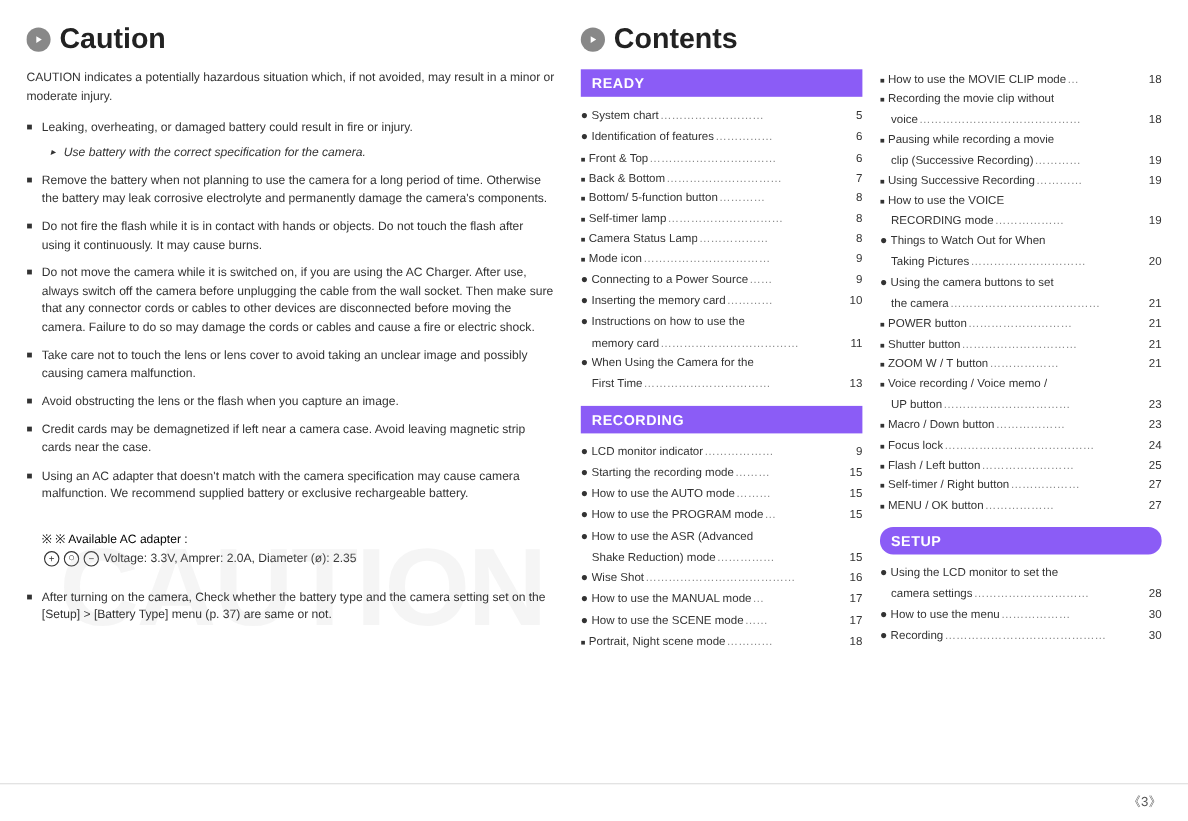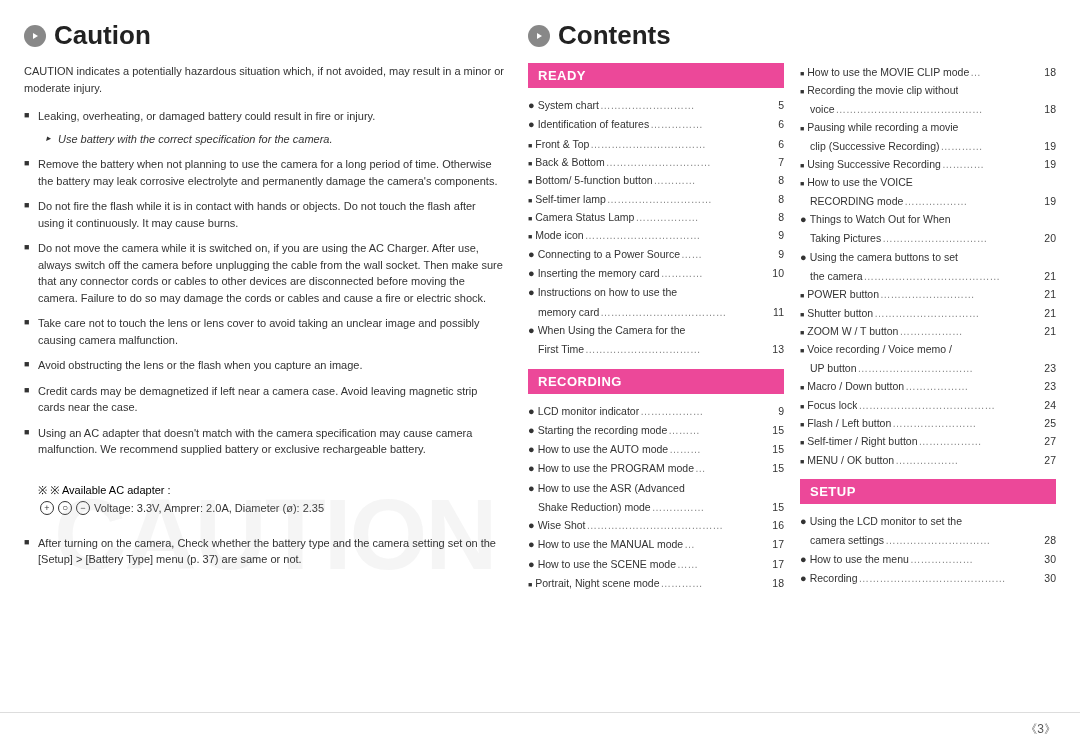--- a/index.html
+++ b/index.html
@@ -156,21 +156,21 @@
       display: flex;
       gap: 16px;
     }
     .contents-left {
       flex: 1;
     }
     .contents-right {
       flex: 1;
     }
     .contents-section-header {
-      background: #ec4899;
+      background: #8b5cf6;
       color: white;
       font-weight: bold;
       font-size: 13px;
       padding: 5px 10px;
       margin-bottom: 8px;
       letter-spacing: 0.5px;
     }
     .page-footer {
       text-align: right;
       padding: 8px 24px;
@@ -556,21 +556,21 @@
               <span class="item-page">27</span>
             </div>
           <div class="toc-row">
               <span class="bullet-sq">■</span>
               <span class="item-text">MENU / OK button</span>
               <span class="item-dots">………………</span>
               <span class="item-page">27</span>
             </div>
         </div>
 
-        <div class="contents-section-header" style="margin-top:10px;">SETUP</div>
+        <div class="contents-section-header" style="margin-top:10px;border-radius:12px;">SETUP</div>
         <div>
           <div class="toc-row">
               <span class="bullet-dot">●</span>
               <span class="item-text">Using the LCD monitor to set the</span>
               <span class="item-dots"></span>
               <span class="item-page"></span>
             </div>
           <div class="toc-row toc-row-indent">
               <span class="item-text">camera settings</span>
               <span class="item-dots">…………………………</span>

